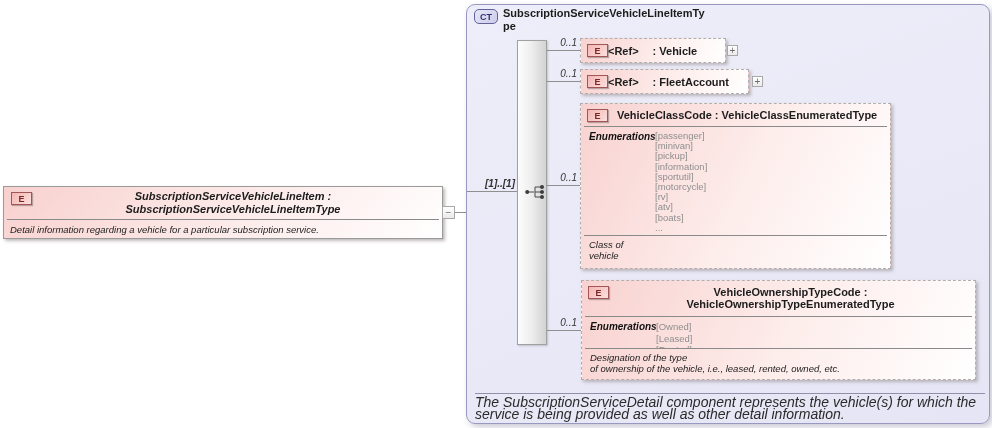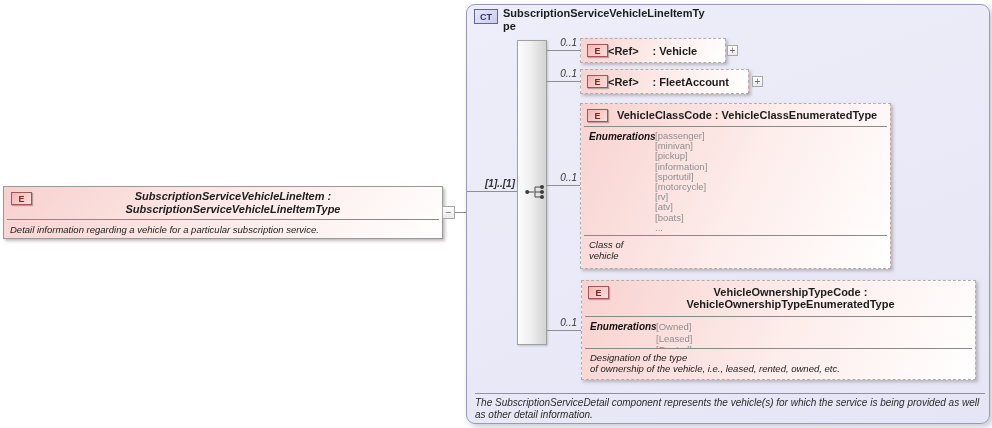--- a/index.html
+++ b/index.html
@@ -7,21 +7,21 @@
     position:relative;width:992px;height:428px;background:#ffffff;
     font-family:"Liberation Sans",sans-serif;overflow:hidden;
     -webkit-font-smoothing:antialiased;
   }
 
   
   .hline{position:absolute;height:1px;background:#8f8f8f;}
   .sep{border-top:1px solid #8a8a8a;margin:0 3px;height:0;}
   .badge{display:inline-flex;align-items:center;justify-content:center;box-sizing:border-box;font-weight:bold;flex:none;}
   .e-badge{width:21px;height:13px;border:1px solid #a05656;background:linear-gradient(135deg,#f3b6b4,#fbdfdd);color:#7c2622;font-size:9px;box-shadow:1px 1px 1px rgba(0,0,0,.25);}
-  .ct-badge{position:absolute;width:24px;height:15px;border:1px solid #63639a;background:linear-gradient(135deg,#e7e7f8,#ccccea);color:#32326e;font-size:9px;border-radius:0;}
+  .ct-badge{position:absolute;width:24px;height:15px;border:1px solid #63639a;background:linear-gradient(135deg,#e7e7f8,#ccccea);color:#32326e;font-size:9px;border-radius:5px;}
   .toggle{position:absolute;width:11px;height:11px;box-sizing:border-box;border:1px solid #a8a8a8;background:linear-gradient(#ffffff,#eaeaea);color:#6b6b6b;font-size:10px;line-height:9px;display:flex;align-items:center;justify-content:center;}
   .toggle.big{width:13px;height:13px;}
   .card{position:absolute;font-size:10px;font-style:italic;color:#333;white-space:nowrap;}
 
   
   .el-box{
     position:absolute;box-sizing:border-box;border:1px solid #9a9a9a;
     background:linear-gradient(135deg,#f8d0ce 0%,#fbe5e3 40%,#ffffff 100%);
     box-shadow:2px 2px 3px rgba(140,130,130,.55);
   }
@@ -60,21 +60,21 @@
   .big-title.center{flex:1;text-align:center;margin:0 6px 0 9px;}
   .enum-row{flex:1;display:flex;padding:4px 0 2px 0;overflow:hidden;}
   .enum-label{flex:none;width:66px;padding-left:8px;font-size:10px;font-style:italic;color:#111;font-weight:bold;}
   .enum-vals{display:flex;flex-direction:column;}
   .enum-val{font-size:9.5px;line-height:10.2px;color:#8f8f8f;}
   .enum-vals.loose .enum-val{line-height:11.5px;}
   .anno{flex:none;padding:4px 8px 2px 8px;font-size:9.5px;font-style:italic;color:#222;white-space:pre-line;line-height:10.5px;}
 
   
   .ct-footer-sep{position:absolute;height:1px;background:#9090a8;}
-  .ct-footer{position:absolute;font-size:10px;font-style:italic;color:#2a2a2a;line-height:11.5px;}
+  .ct-footer{position:absolute;font-size:14px;font-style:italic;color:#2a2a2a;line-height:11.5px;}
 </style>
 </head>
 <body>
 
 <div class="stage">
 
   <div class="el-box" style="left:3px;top:186px;width:440px;height:53px">
     <div class="el-head">
       <span class="badge e-badge">E</span>
       <span class="el-title">SubscriptionServiceVehicleLineItem : SubscriptionServiceVehicleLineItemType</span>

